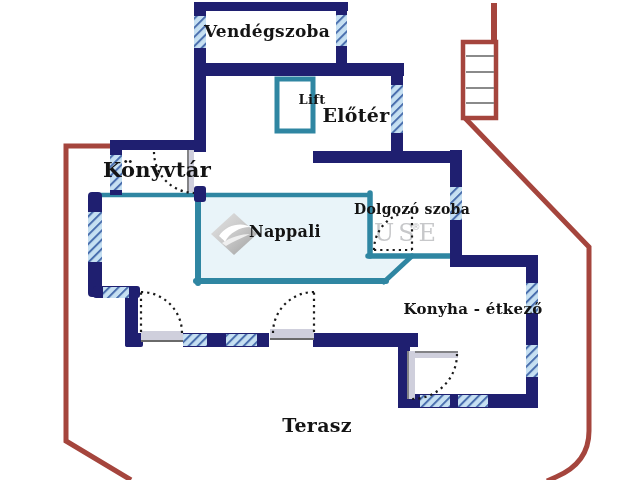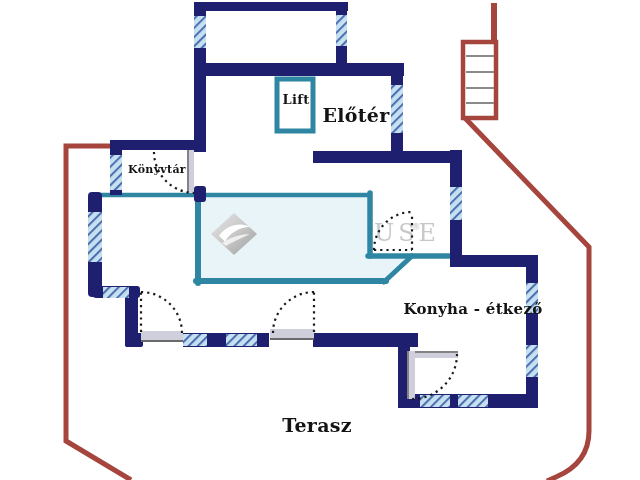--- a/index.html
+++ b/index.html
@@ -139,18 +139,21 @@
       <path d="M457,354 A45,45 0 0 1 412,399"></path>
     </g>
 
     <g>
       <polygon points="234,213 257,234 234,255 211,234" fill="url(#gradDiamond)"></polygon>
       <path d="M219,236 C226,224 243,222 250,227 C240,227 229,233 225,242 C223,239 221,238 219,236 Z" fill="#ffffff"></path>
       <path d="M222,243 C231,237 242,234 250,234 C242,238 232,242 226,246 Z" fill="#efefef"></path>
     </g>
   </svg>
 
-  <span class="lbl" style="left:296px;top:99px;font-size:13px;">Lift</span>
+  <span class="lbl" style="left:267px;top:31px;font-size:17px;">Vendégszoba</span>
+  <span class="lbl" style="left:312px;top:99px;font-size:13px;">Lift</span>
   <span class="lbl" style="left:356px;top:115px;font-size:19px;text-align:center;">Előtér</span>
-  <span class="lbl" style="left:157px;top:169px;font-size:11px;">Könyvtár</span>
+  <span class="lbl" style="left:157px;top:169px;font-size:21px;">Könyvtár</span>
+  <span class="lbl" style="left:285px;top:231px;font-size:16px;">Nappali</span>
+  <span class="lbl" style="left:412px;top:209px;font-size:14px;">Dolgozó szoba</span>
   <span class="lbl" style="left:473px;top:309px;font-size:15px;">Konyha - étkező</span>
   <span class="lbl" style="left:317px;top:425px;font-size:19px;">Terasz</span>
 </div>
 
 </body></html>

